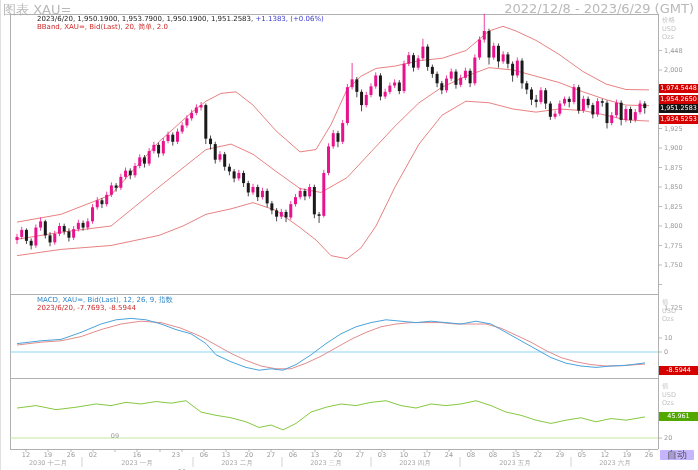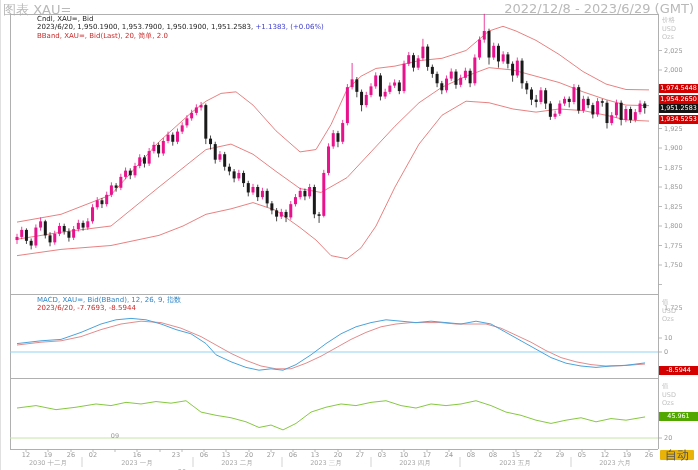--- a/index.html
+++ b/index.html
@@ -15,22 +15,22 @@
   .axis-label{position:absolute;font-size:6.5px;color:#999;white-space:nowrap;}
   .unit{color:#c2c2c2;}
   .week{transform:translateX(-50%);}
   .month{transform:translateX(-50%);color:#a8a8a8;}
   .badge{position:absolute;left:658px;width:39px;height:9px;font-size:6.4px;color:#fff;
          text-align:center;line-height:9.5px;white-space:nowrap;}
   .b-red{background:#d40000;}
   .b-black{background:#151515;}
   .b-blue{background:#1677c8;}
   .b-green{background:#52a800;}
-  .corner-btn{position:absolute;left:659px;top:450px;width:34px;height:10px;background:#eab308;
-         color:#555;font-size:12px;text-align:center;line-height:10px;border-radius:1px;}
+  .corner-btn{position:absolute;left:659px;top:450px;width:34px;height:10px;background:#c4b5fd;
+         color:#555;font-size:10px;text-align:center;line-height:10px;border-radius:1px;}
   svg{position:absolute;left:0;top:0;}
 </style>
 </head>
 <body>
 
 <div class="chart">
   <div class="hdr" style="left:2px">图表 XAU=</div>
   <div class="hdr" style="right:5px">2022/12/8 - 2023/6/29 (GMT)</div>
 
   <svg id="chart-svg" width="698" height="470">
@@ -363,36 +363,35 @@
       <line x1="648" y1="449" x2="648" y2="452" stroke="#aaaaaa" stroke-width="0.8"></line>
       <line x1="81" y1="457" x2="81" y2="467" stroke="#c8c8c8" stroke-width="0.8"></line>
       <line x1="192" y1="457" x2="192" y2="467" stroke="#c8c8c8" stroke-width="0.8"></line>
       <line x1="281" y1="457" x2="281" y2="467" stroke="#c8c8c8" stroke-width="0.8"></line>
       <line x1="370" y1="457" x2="370" y2="467" stroke="#c8c8c8" stroke-width="0.8"></line>
       <line x1="459" y1="457" x2="459" y2="467" stroke="#c8c8c8" stroke-width="0.8"></line>
       <line x1="570" y1="457" x2="570" y2="467" stroke="#c8c8c8" stroke-width="0.8"></line>
     </svg>
 
   <div class="info" style="left:36px;top:15px">
-    <div class="c-dark">Cndl, XAU=, Bid</div>
     <div class="c-dark"><span>2023/6/20, 1,950.1900, 1,953.7900, 1,950.1900, 1,951.2583,</span><span class="c-blue"> +1.1383, (+0.06%)</span></div>
     <div class="c-red">BBand, XAU=, Bid(Last), 20, 简单, 2.0</div>
   </div>
 
   <div class="info" style="left:36px;top:296px">
-    <div class="c-macd">MACD, XAU=, Bid(BBand), 12, 26, 9, 指数</div>
+    <div class="c-macd">MACD, XAU=, Bid(Last), 12, 26, 9, 指数</div>
     <div class="c-red">2023/6/20, -7.7693, -8.5944</div>
   </div>
 
 
   <div class="corner-btn">自动</div>
 <div class="axis-label unit" style="left: 661px; top: 16px;">价格</div>
     <div class="axis-label unit" style="left: 661px; top: 24.5px;">USD</div>
     <div class="axis-label unit" style="left: 661px; top: 33px;">Ozs</div>
-    <div class="axis-label" style="left: 663px; top: 46.5px;">2,025</div>
+    <div class="axis-label" style="left: 663px; top: 46.5px;">1,448</div>
     <div class="axis-label" style="left: 663px; top: 66px;">2,000</div>
     <div class="axis-label" style="left: 663px; top: 85.5px;">1,975</div>
     <div class="axis-label" style="left: 663px; top: 105px;">1,950</div>
     <div class="axis-label" style="left: 663px; top: 124.5px;">1,925</div>
     <div class="axis-label" style="left: 663px; top: 144px;">1,900</div>
     <div class="axis-label" style="left: 663px; top: 163.5px;">1,875</div>
     <div class="axis-label" style="left: 663px; top: 183px;">1,850</div>
     <div class="axis-label" style="left: 663px; top: 202.5px;">1,825</div>
     <div class="axis-label" style="left: 663px; top: 222px;">1,800</div>
     <div class="axis-label" style="left: 663px; top: 241.5px;">1,775</div>

